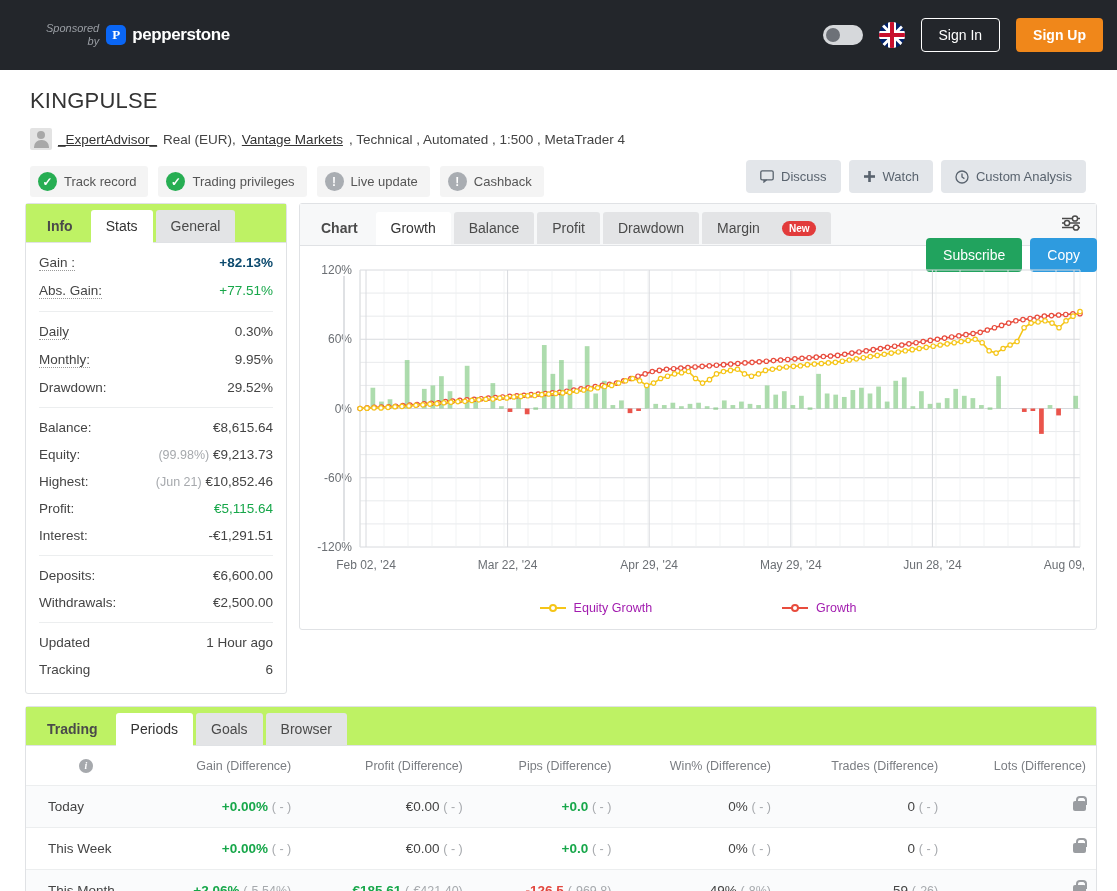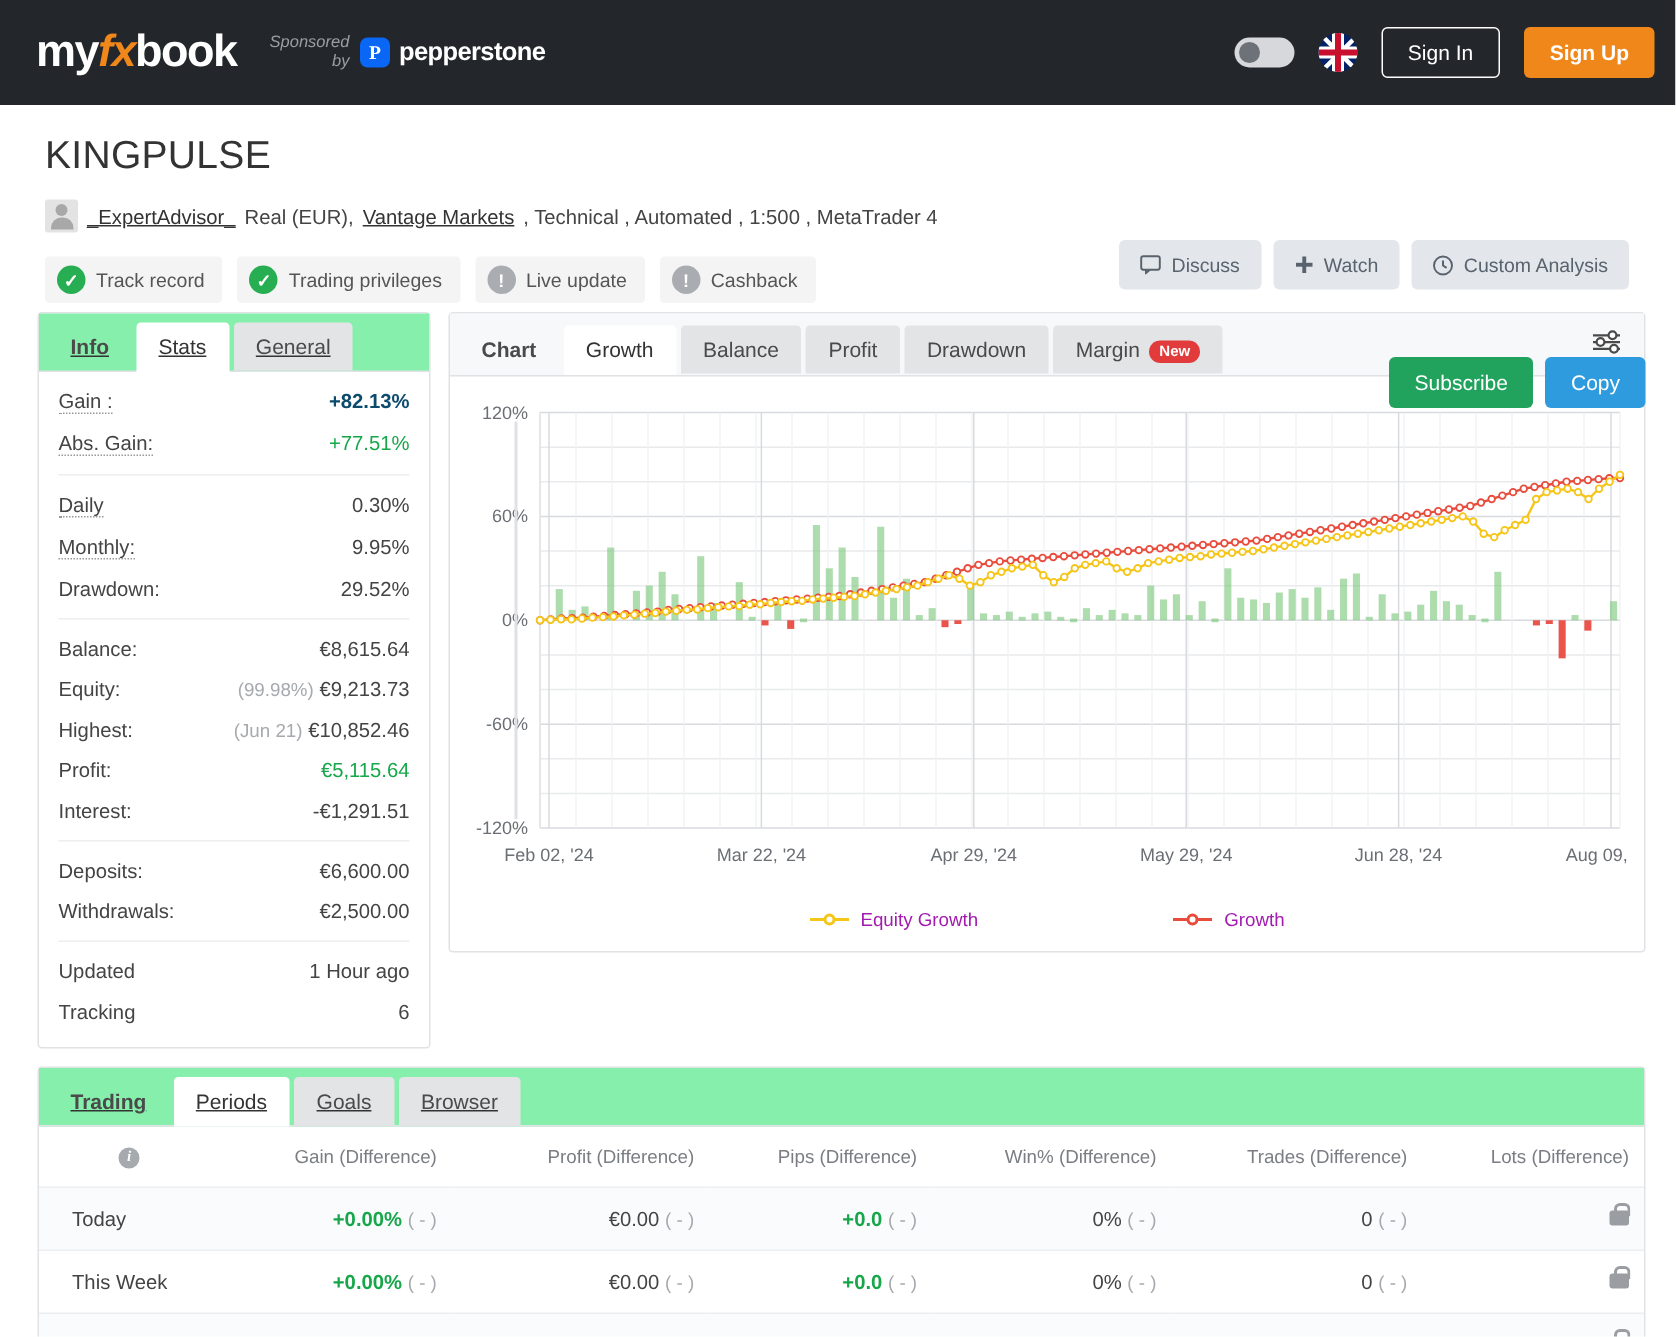--- a/index.html
+++ b/index.html
@@ -57,21 +57,21 @@
   }
   .btn-signup {
     color:#fff; background:#f0871a; border:none;
     border-radius:4px; padding:9px 17px; font-size:14px; cursor:pointer;
     font-family:inherit;
     font-weight:bold;
   }
 
   
   .page-head { padding: 18px 20px 0 30px; position:relative; }
-  .acct-title { font-size:26px; font-weight:400; color:#333; letter-spacing:0.2px; }
+  .acct-title { font-size:22px; font-weight:400; color:#333; letter-spacing:0.2px; }
   .acct-meta { display:flex; align-items:center; gap:6px; margin-top:14px; font-size:13.5px; color:#444; }
   .avatar {
     width:22px; height:22px; background:#e3e3e3; border-radius:2px; position:relative; flex:none;
   }
   .avatar::before {
     content:""; position:absolute; left:7px; top:3px; width:8px; height:8px;
     border-radius:50%; background:#a8a8a8;
   }
   .avatar::after {
     content:""; position:absolute; left:3.5px; top:12px; width:15px; height:8px;
@@ -95,22 +95,22 @@
   }
   .head-cta { position:absolute; right:20px; top:168px; display:flex; gap:8px; }
   .btn-sub { background:#21a35e; color:#fff; border:none; border-radius:4px;
              padding:9px 17px; font-size:14px; cursor:pointer; font-family:inherit; }
   .btn-copy { background:#2e9bdf; color:#fff; border:none; border-radius:4px;
              padding:9px 17px; font-size:14px; cursor:pointer; font-family:inherit; }
 
   
   .row-main { display:flex; gap:12px; padding: 6px 20px 0 25px; align-items:flex-start; }
   .card { background:#fff; border:1px solid #e0e2e5; border-radius:3px; }
-  .card-tabs { display:flex; background:#86efac; border-bottom:1px solid #e0e2e5;
-               padding:6px 6px 0 6px; gap:3px;text-decoration:underline; }
+  .card-tabs { display:flex; background:#bef264; border-bottom:1px solid #e0e2e5;
+               padding:6px 6px 0 6px; gap:3px; }
   .ctab {
     padding:8px 15px; font-size:14px; color:#4a4a4a; cursor:pointer;
     border-radius:3px 3px 0 0; background:transparent; position:relative;
   }
   .ctab.grey { background:#e3e4e6; }
   .ctab.active { background:#fff; color:#333; margin-bottom:-1px; padding-bottom:9px; }
   .ctab.bold { font-weight:bold; }
 
   
   .stats { width:262px; flex:none; }
@@ -123,21 +123,21 @@
   .sval.green-n { color:#17a74a; }
   .sep { border-top:1px solid #eceeef; margin:6px 0; }
   .muted { color:#a6a9ad; font-size:12.5px; }
 
   
   .chart-card { flex:1; }
   .chart-tabrow { display:flex; align-items:center; background:#f7f8f9;
                   border-bottom:1px solid #e0e2e5; padding:6px 6px 0 6px; gap:3px;justify-content:space-between; }
   .settings-ic { margin-left:auto; margin-bottom:6px; padding:4px 8px; cursor:pointer; }
   .newbadge { background:#e23b3b; color:#fff; font-size:10px; font-weight:bold;
-              border-radius:9px; padding:2px 7px; margin-left:6px; vertical-align:1px; }
+              border-radius:9px; padding:2px 7px; margin-left:22px; vertical-align:1px; }
   .chart-area { padding:10px 8px 6px 8px; height:345px; position:relative; }
   .legend { display:flex; justify-content:center; gap:130px; padding:10px 0 14px 0;
             font-size:12.5px; color:#a21caf; }
   .lgi { display:flex; align-items:center; gap:8px; }
   .lgline { width:26px; height:2px; position:relative; }
   .lgline::after { content:""; position:absolute; left:9px; top:-3px; width:8px; height:8px;
                    border-radius:50%; border:2px solid currentColor; background:#fff; box-sizing:border-box; }
 
   
   .table-card { margin: 12px 20px 0 25px; }
@@ -160,25 +160,20 @@
   .lock::before { content:""; position:absolute; left:3px; top:-5px; width:7px; height:7px;
                   border:2px solid #9a9da1; border-bottom:none; border-radius:4px 4px 0 0; }
   .i-ic { display:inline-block; width:14px; height:14px; border-radius:50%;
           background:#a6a9ad; color:#fff; font-size:10px; font-weight:bold;
           line-height:14px; text-align:center; font-style:italic; font-family:"Liberation Serif", serif; }
 </style>
 </head>
 <body>
 
 <div class="topnav">
-  <div class="logo">
-    <span class="w">my</span>
-      <span class="fx">fx</span>
-      <span class="w">book</span>
-  </div>
   <div class="sponsor">
     <div class="sponsor-txt">
       <div>Sponsored</div>
       <div>by</div>
     </div>
     <div class="pep">
       <span class="pep-mark">P</span>
       <span class="pep-name">pepperstone</span>
     </div>
   </div>

